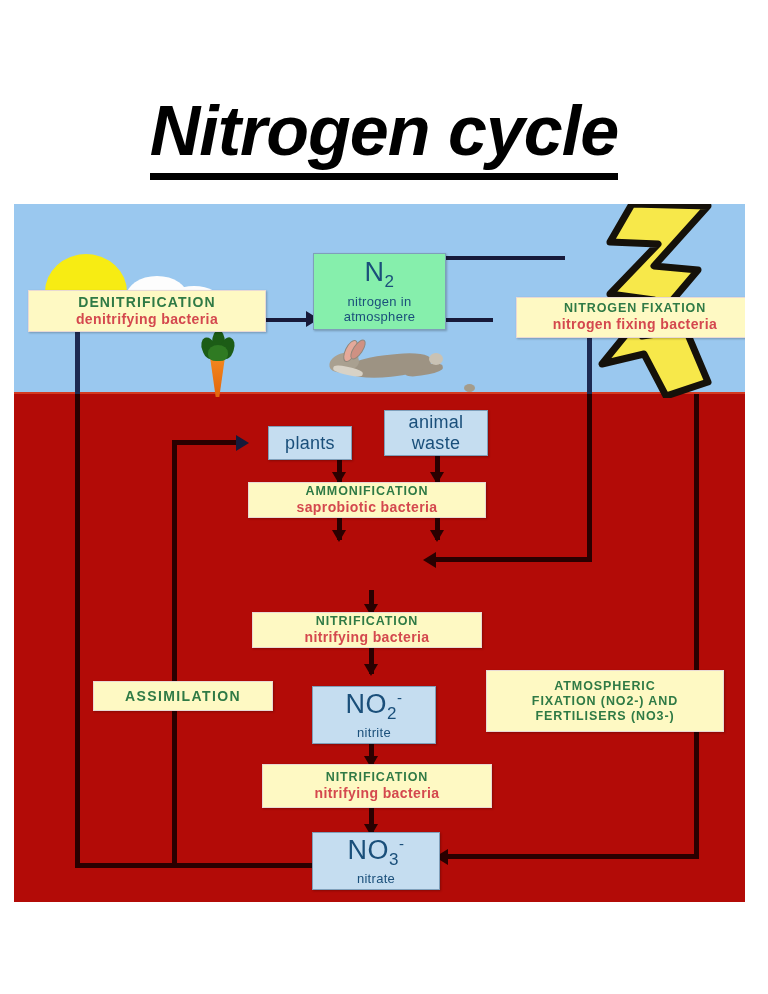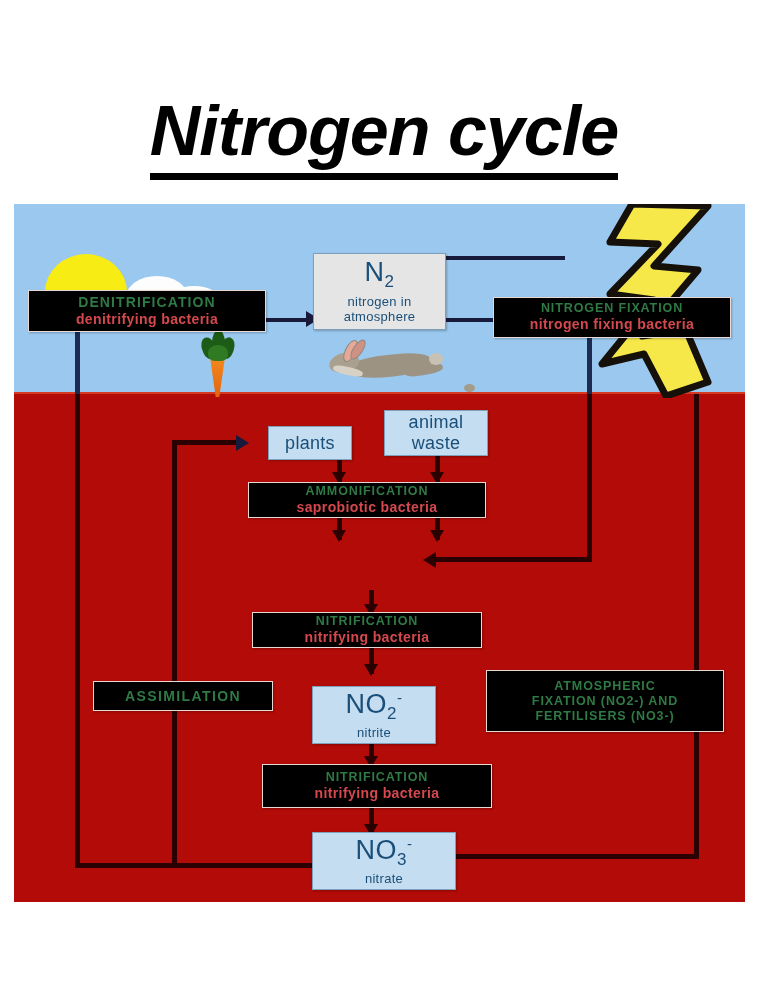--- a/index.html
+++ b/index.html
@@ -99,21 +99,21 @@
     display:flex;flex-direction:column;align-items:center;justify-content:center;
     box-shadow:1px 1px 2px rgba(0,0,0,.25);
   }
   .chem .big{font-size:27px;line-height:1;letter-spacing:.5px;}
   .chem .big sub{font-size:17px;}
   .chem .big sup{font-size:15px;}
   .chem .sml{font-size:13px;margin-top:3px;letter-spacing:.3px;}
   .chem .plain{font-size:18px;line-height:1.15;letter-spacing:.3px;text-align:center;}
 
   .proc{
-    background:#000000;border:1px solid #e8d9d4;
+    background:#fef9c3;border:1px solid #e8d9d4;
     text-align:center;
     display:flex;flex-direction:column;align-items:center;justify-content:center;
     box-shadow:1px 1px 2px rgba(0,0,0,.25);
   }
   .proc .up{color:#2f7a45;font-size:14px;font-weight:bold;letter-spacing:1.1px;line-height:1.2;}
   .proc .lo{color:#d4484e;font-size:14px;font-weight:bold;letter-spacing:.4px;line-height:1.25;}
   .proc.single .up{letter-spacing:1.4px;}
   .proc .up.small{font-size:12.5px;letter-spacing:.9px;}
 </style>
 </head>
@@ -209,27 +209,27 @@
     <div class="arrow down blk" style="left:350px;top:552px;"></div>
 
     <div class="ln dark" style="left:355px;top:604px;width:5px;height:24px;"></div>
     <div class="arrow down blk" style="left:350px;top:620px;"></div>
 
     <div class="box proc" style="left:14px;top:86px;width:238px;height:42px;">
       <div class="up">DENITRIFICATION</div>
       <div class="lo">denitrifying bacteria</div>
     </div>
 
-    <div class="box chem" style="left:299px;top:49px;width:133px;height:77px;background:#e5e5e5;">
+    <div class="box chem" style="left:299px;top:49px;width:133px;height:77px;background:#86efac;">
       <div class="big"><span>N</span><sub>2</sub></div>
       <div class="sml">nitrogen in</div>
       <div class="sml" style="margin-top:0">atmosphere</div>
     </div>
 
-    <div class="box proc" style="left:479px;top:93px;width:238px;height:41px;">
+    <div class="box proc" style="left:502px;top:93px;width:238px;height:41px;">
       <div class="up small">NITROGEN FIXATION</div>
       <div class="lo">nitrogen fixing bacteria</div>
     </div>
 
     <div class="box chem" style="left:254px;top:222px;width:84px;height:34px;">
       <div class="plain">plants</div>
     </div>
 
     <div class="box chem" style="left:370px;top:206px;width:104px;height:46px;">
       <div class="plain">animal</div>
@@ -260,19 +260,19 @@
       <div class="up small">ATMOSPHERIC</div>
       <div class="up small">FIXATION (NO2-) AND</div>
       <div class="up small">FERTILISERS (NO3-)</div>
     </div>
 
     <div class="box proc" style="left:248px;top:560px;width:230px;height:44px;">
       <div class="up small">NITRIFICATION</div>
       <div class="lo">nitrifying bacteria</div>
     </div>
 
-    <div class="box chem" style="left:298px;top:628px;width:144px;height:58px;">
+    <div class="box chem" style="left:298px;top:628px;width:128px;height:58px;">
       <div class="big"><span>NO</span><sub>3</sub><sup>-</sup></div>
       <div class="sml">nitrate</div>
     </div>
 
   </div>
 </div>
 
 </body></html>

